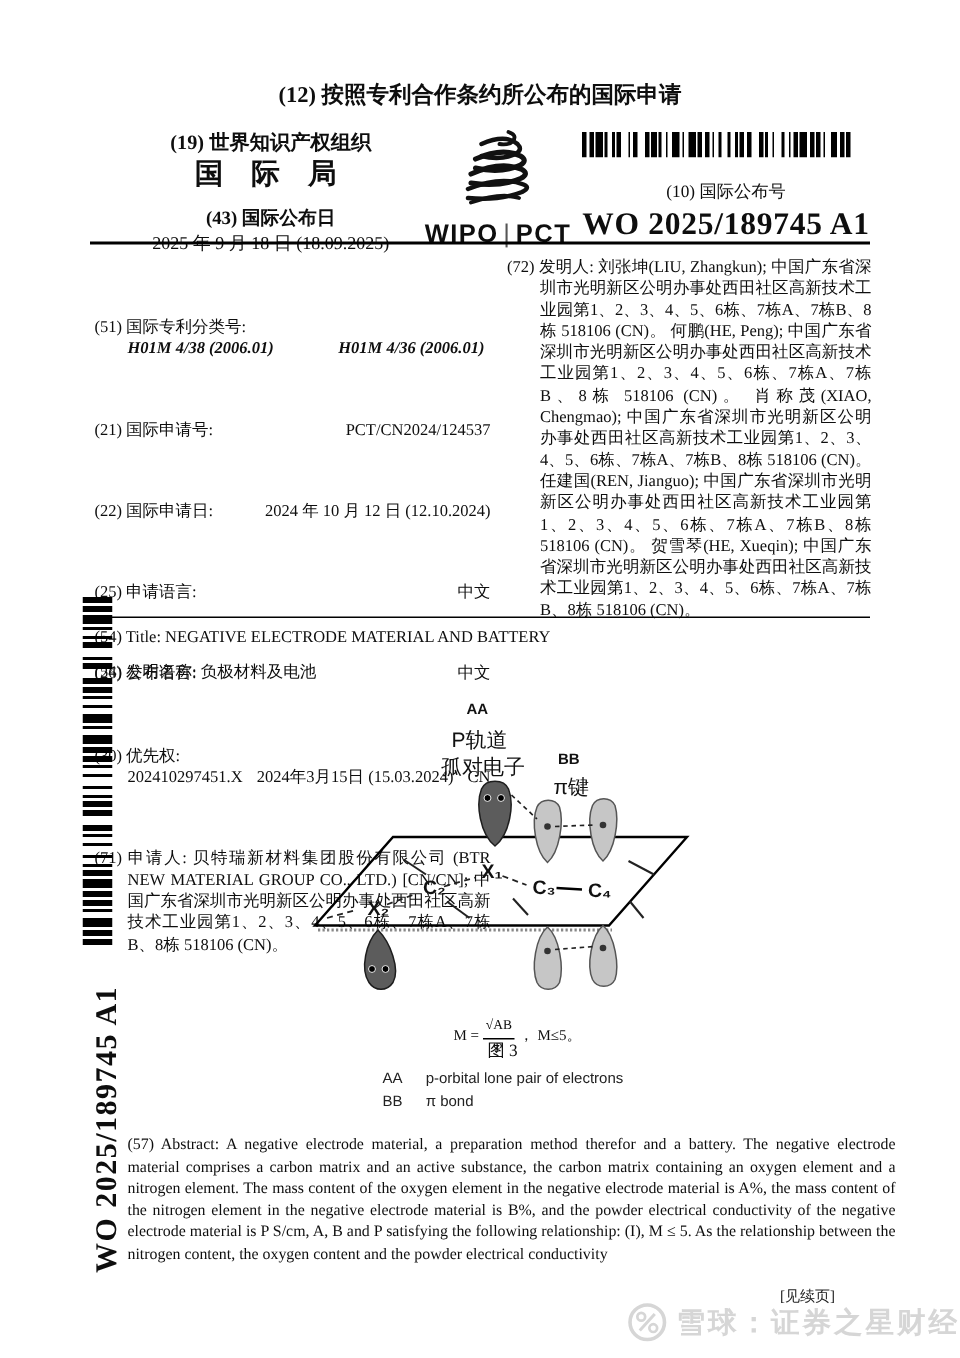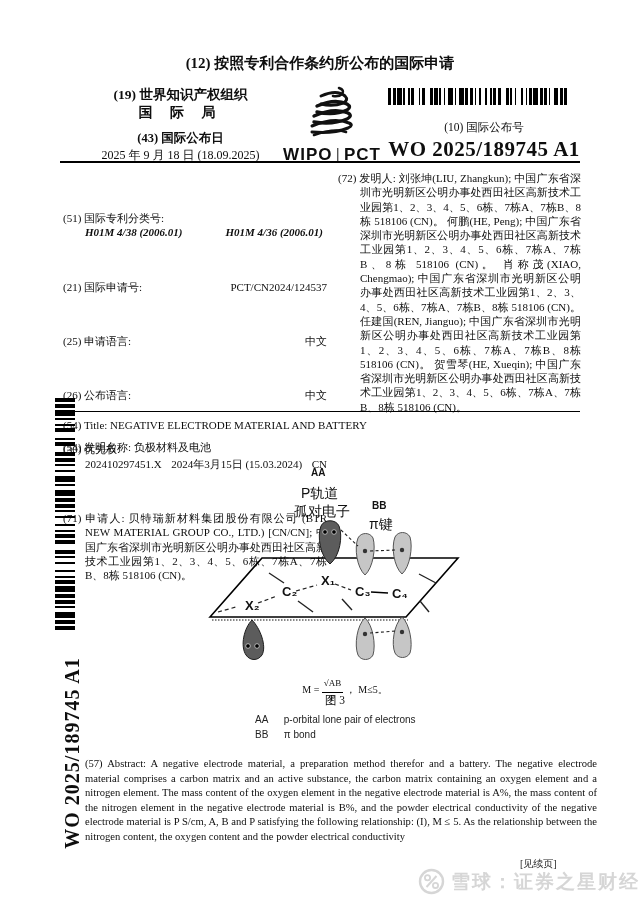--- a/index.html
+++ b/index.html
@@ -5,21 +5,21 @@
   html,body{margin:0;padding:0;background:#fff;}
   .page{position:relative;width:640px;height:905px;background:#fff;overflow:hidden;
         font-family:"Liberation Serif","DejaVu Serif",serif;color:#0e0e0e;}
   .b{font-weight:400;}
   .bi{font-weight:700;font-style:italic;}
   .abs{position:absolute;}
   
   .doc-type{top:54px;left:60px;width:520px;font-size:15px;font-weight:700;text-align:center;}
   .org-block{top:86px;left:78px;width:205px;text-align:center;line-height:1.35;}
   .org-name{font-size:13.5px;font-weight:700;}
-  .org-bureau{font-size:14px;letter-spacing:7px;font-weight:700;}
+  .org-bureau{font-size:19px;letter-spacing:7px;font-weight:700;}
   .pubdate-label{font-size:12.5px;font-weight:700;margin-top:7px;}
   .pubdate{font-size:12px;font-weight:400;}
   .wipo{top:84px;left:281px;width:102px;height:78px;}
   .wipo-text{font-family:"Liberation Sans","DejaVu Sans",sans-serif;font-weight:700;
              font-size:17px;letter-spacing:1px;text-align:center;margin-top:1px;}
   .wipo-text .sep{font-weight:400;color:#555;padding:0 3px;}
   .right-block{top:88px;left:388px;width:192px;}
   .barcode-top{width:192px;height:17px;display:flex;flex-direction:row;overflow:hidden;}
   .pubnum-label{font-size:11.5px;text-align:center;margin-top:15px;}
   .pubnum{font-size:21px;font-weight:700;text-align:center;letter-spacing:.5px;margin-top:2px;}
@@ -177,20 +177,24 @@
     <div class="row">
       <div><span class="b">(51)</span> <span>国际专利分类号:</span></div>
       <div class="codes">
         <span class="bi">H01M 4/38 (2006.01)</span>
         <span class="bi">H01M 4/36 (2006.01)</span>
       </div>
     </div>
     <div class="row kv">
       <span><span class="b">(21)</span> <span>国际申请号:</span></span>
       <span class="b">PCT/CN2024/124537</span>
+    </div>
+    <div class="row kv">
+      <span><span class="b">(22)</span> <span>国际申请日:</span></span>
+      <span class="b">2024 年 10 月 12 日 (12.10.2024)</span>
     </div>
     <div class="row kv">
       <span><span class="b">(25)</span> <span>申请语言:</span></span>
       <span class="b">中文</span>
     </div>
     <div class="row kv">
       <span><span class="b">(26)</span> <span>公布语言:</span></span>
       <span class="b">中文</span>
     </div>
     <div class="row">

